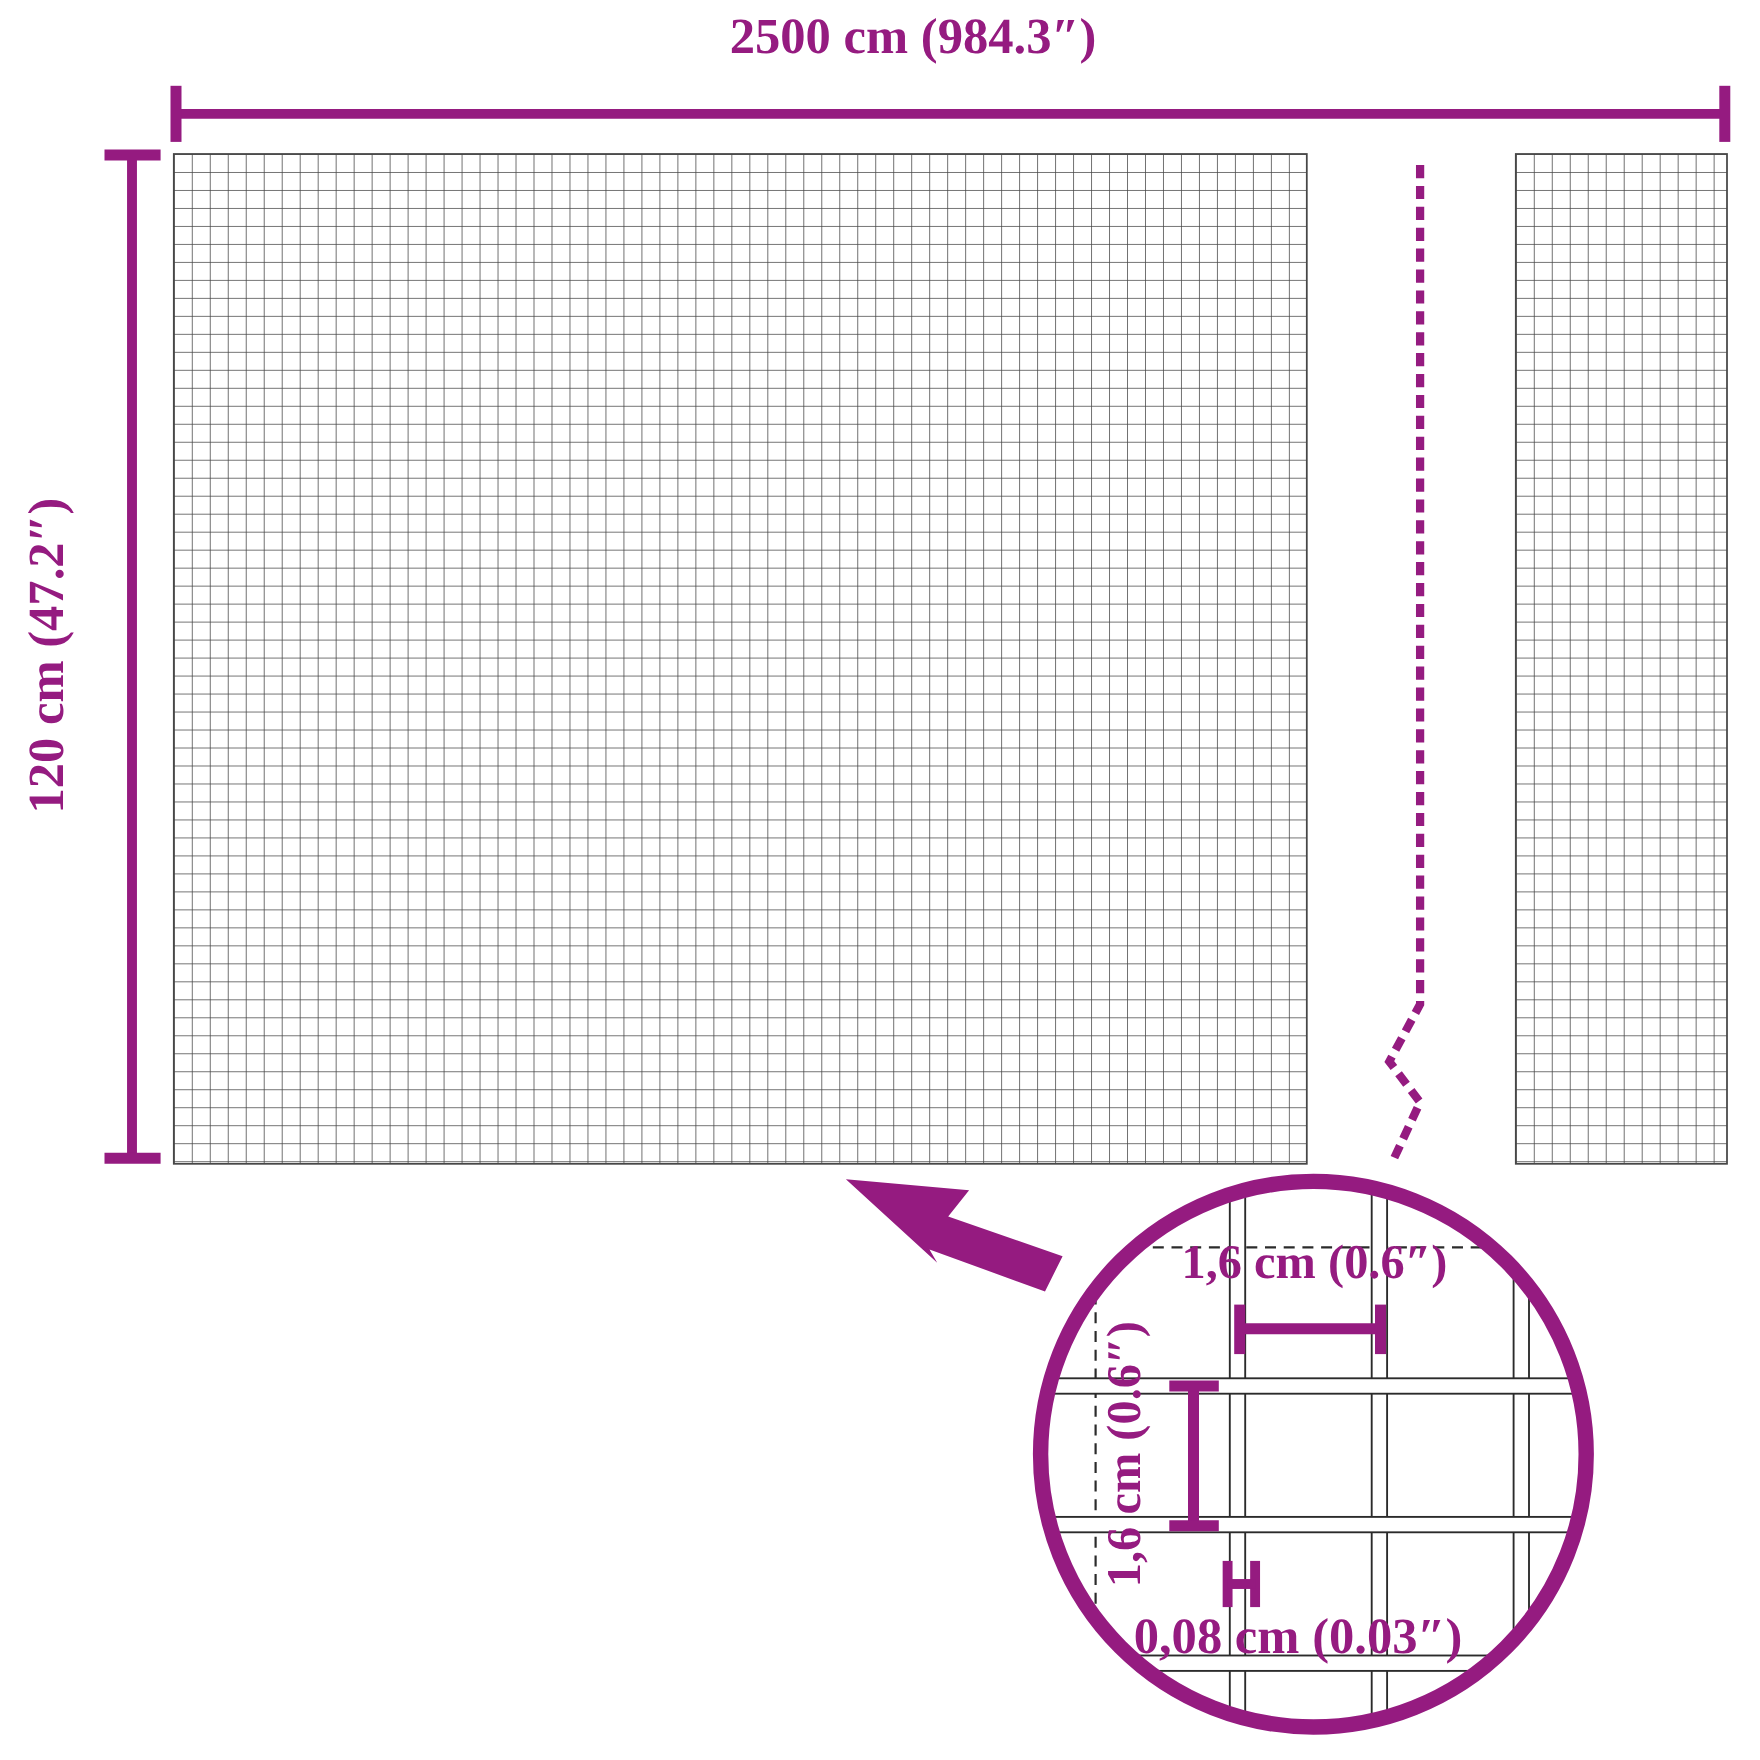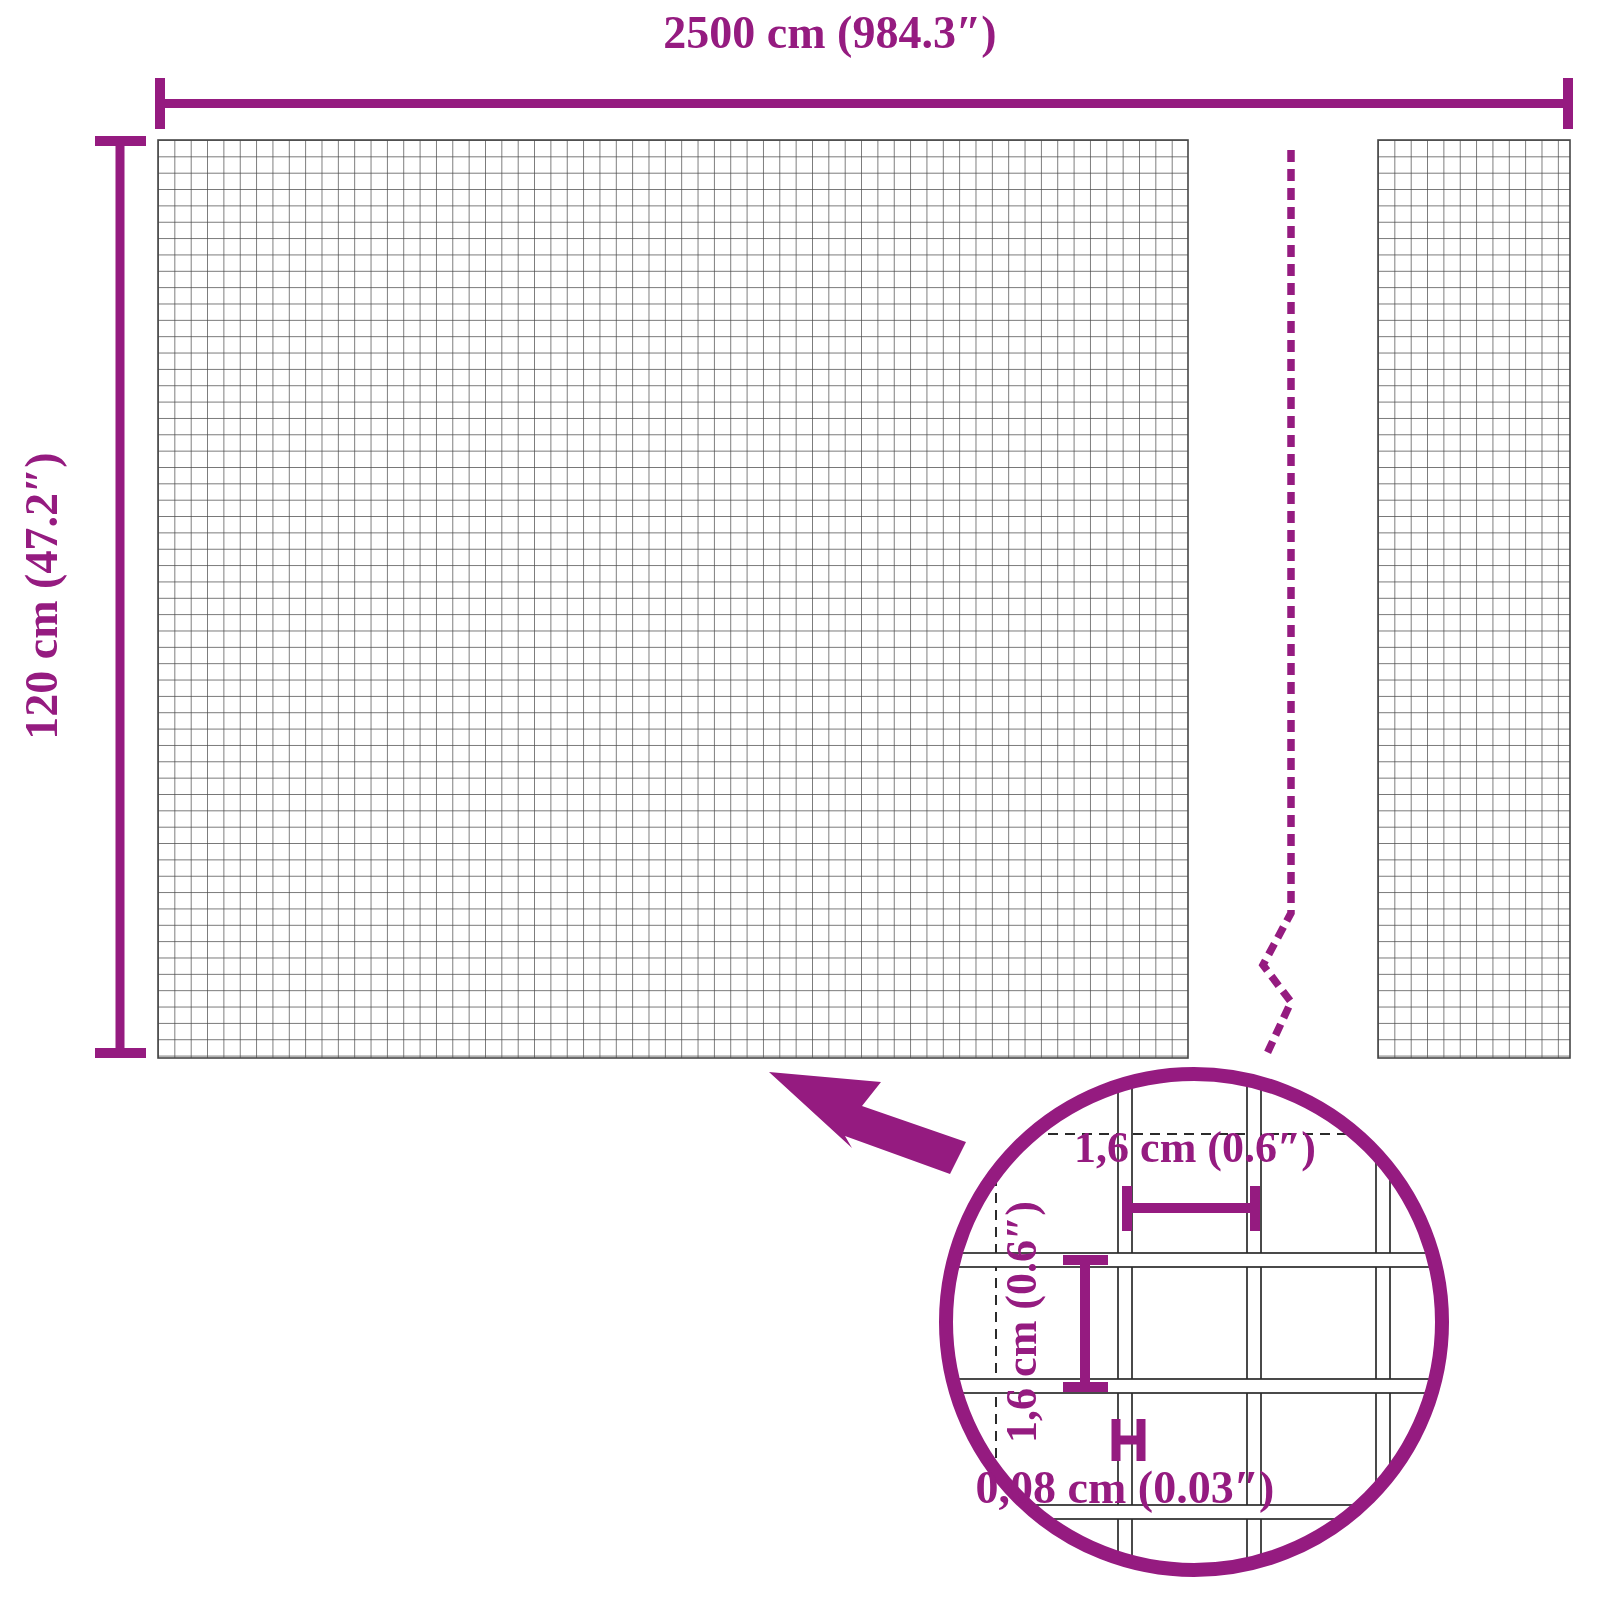--- a/index.html
+++ b/index.html
@@ -106,15 +106,15 @@
   </svg>
 
   <div class="label fs46" style="left:830px;top:33px;">2500 cm (984.3″)</div>
 
   <div class="label vertical fs46" style="left:42px;top:596px;">120 cm (47.2″)</div>
 
   <div class="label fs44" style="left:1195px;top:1148px;">1,6 cm (0.6″)</div>
 
   <div class="label vertical fs44" style="left:1022px;top:1322px;">1,6 cm (0.6″)</div>
 
-  <div class="label fs46" style="left:1125px;top:1488px;">0,08 cm (0.03″)</div>
+  <div class="label fs46" style="left:1180px;top:1488px;">0,08 cm (0.03″)</div>
 
 </div>
 
 </body></html>

